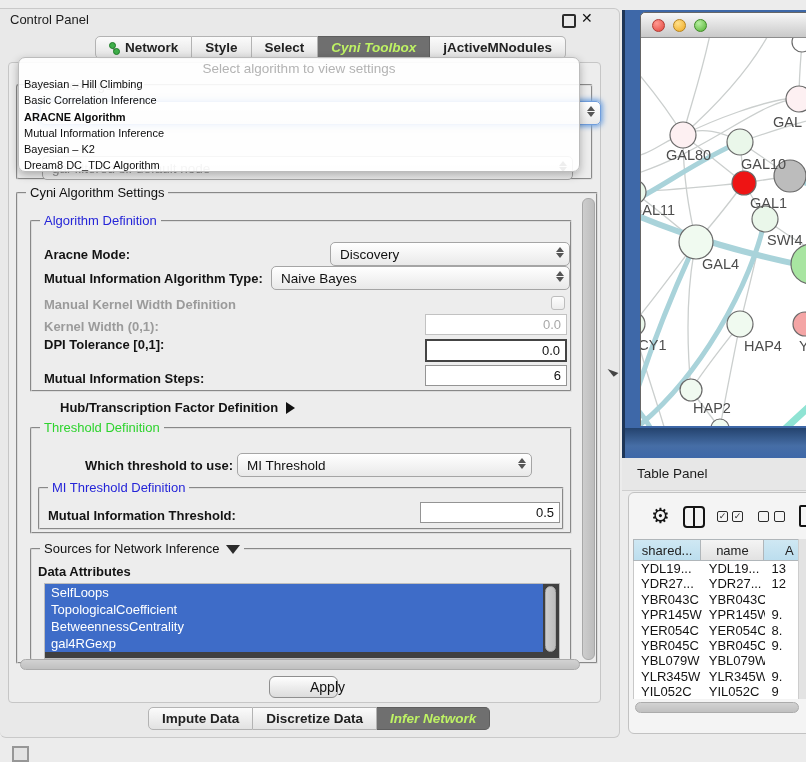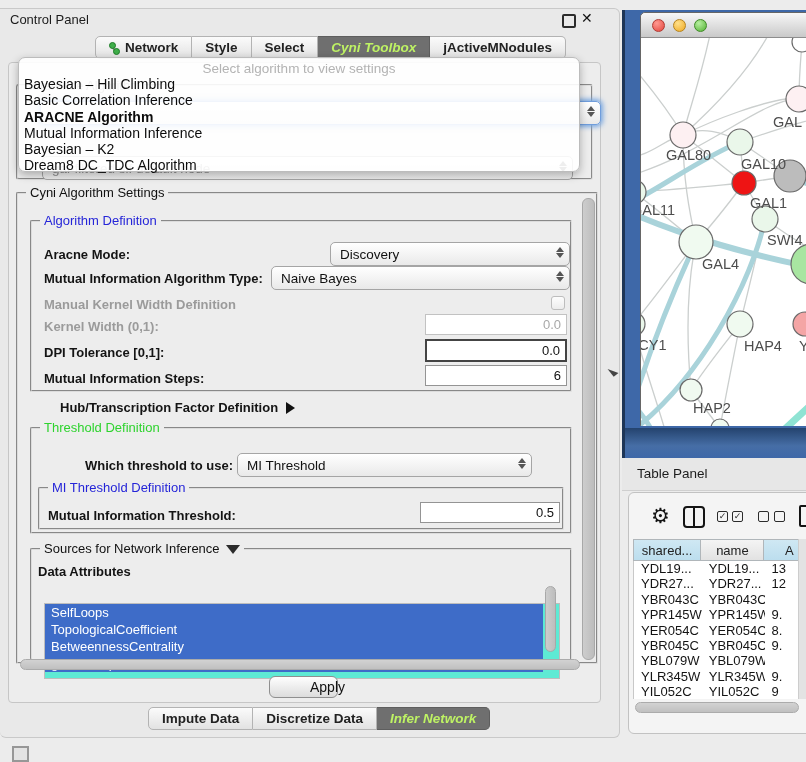--- a/index.html
+++ b/index.html
@@ -38,41 +38,41 @@
   .combo .spin b{width:0;height:0;border-left:4px solid transparent;border-right:4px solid transparent;}
   .combo .spin b.up{border-bottom:5px solid #555;}
   .combo .spin b.dn{border-top:5px solid #555;}
   .focus-ring{box-shadow:0 0 5px 2px #79a7e0;border-color:#6f9ddc;}
   .ghost-combo-text{color:#8f8f8f;}
 
   
   .popup{left:18px;top:57px;width:562px;height:115px;background:rgba(255,255,255,0.9);border:1px solid #bcbcbc;border-radius:7px;
          box-shadow:0 3px 8px rgba(0,0,0,0.28);z-index:30;box-sizing:border-box;}
   .popup-head{text-align:center;font-size:13.5px;color:#b3b3b3;padding-top:3px;}
-  .algo-item{font-size:14px;color:#0c0c0c;padding-left:5px;line-height:16.3px;}
+  .algo-item{font-size:11px;color:#0c0c0c;padding-left:5px;line-height:16.3px;}
   .algo-item.bold{font-weight:bold;}
 
   
   .groupbox{border:2px groove #dcdcdc;border-radius:2px;box-sizing:border-box;}
   .gb-title{position:absolute;top:-9px;left:8px;background:#ededed;padding:0 4px;font-size:13px;color:#111;}
   .gb-title.blue{color:#2525d8;}
   .gb-title.green{color:#2ed32e;}
 
   .lbl{font-size:13px;font-weight:bold;color:#141414;white-space:nowrap;}
   .lbl-dis{font-size:13px;font-weight:bold;color:#9b9b9b;white-space:nowrap;}
   .field{box-sizing:border-box;height:21px;background:#fff;border:1px solid #949494;font-size:13px;color:#111;text-align:right;padding:2px 5px 0 0;}
   .field.dis{border-color:#c2c2c2;color:#a8a8a8;}
   .field.focus{border:2px solid #444;}
   .checkbox{box-sizing:border-box;width:14px;height:14px;border:1px solid #bdbdbd;border-radius:3px;background:linear-gradient(#fdfdfd,#ececec);}
 
   .arrow-right{display:inline-block;width:0;height:0;border-top:6px solid transparent;border-bottom:6px solid transparent;border-left:9px solid #111;vertical-align:-2px;margin-left:8px;}
   .arrow-down{display:inline-block;width:0;height:0;border-left:7px solid transparent;border-right:7px solid transparent;border-top:9px solid #2b2b2b;vertical-align:-1px;margin-left:6px;}
 
   
-  .attr-list{background:#5eead4;border:1px solid #bdbdbd;overflow:hidden;margin-top:20px;}
+  .attr-list{background:#404040;border:1px solid #bdbdbd;overflow:hidden;}
   .attr-item{background:#3e6cc8;color:#fff;font-size:13px;line-height:17px;padding-left:6px;margin-right:16px;}
   .vscroll-pill{position:absolute;border-radius:6px;background:linear-gradient(90deg,#cdcdcd,#bdbdbd);border:1px solid #a8a8a8;}
   .hscroll-pill{position:absolute;border-radius:6px;background:linear-gradient(#d2d2d2,#c0c0c0);border:1px solid #ababab;}
 
   .apply-btn{box-sizing:border-box;text-align:center;font-size:14px;color:#111;background:linear-gradient(#fefefe,#dcdcdc);
              border:1px solid #8f8f8f;border-radius:6px;padding-top:2px;}
 
   
   .right-top{left:622px;top:10px;width:184px;height:448px;overflow:hidden;background:#3e68a8;border-left:3px solid #1d3557;box-sizing:border-box;}
   .net-window{position:absolute;left:15px;top:2px;width:200px;height:414px;background:#fff;border:1px solid #666;border-radius:5px 5px 0 0;box-sizing:border-box;}
@@ -179,21 +179,21 @@
     <span>Naive Bayes</span>
     <span class="spin">
         <b class="up"></b>
         <b class="dn"></b>
       </span>
   </div>
   <span class="abs lbl-dis" style="left:44px;top:297px;">Manual Kernel Width Definition</span>
   <span class="abs checkbox" style="left:551px;top:296px;"></span>
   <span class="abs lbl-dis" style="left:44px;top:319px;">Kernel Width (0,1):</span>
   <div class="abs field dis" style="left:425px;top:314px;width:142px;">0.0</div>
-  <span class="abs lbl" style="left:44px;top:345px;">DPI Tolerance [0,1]:</span>
+  <span class="abs lbl" style="left:44px;top:337px;">DPI Tolerance [0,1]:</span>
   <div class="abs field focus" style="left:425px;top:339px;width:142px;height:23px;">0.0</div>
   <span class="abs lbl" style="left:44px;top:371px;">Mutual Information Steps:</span>
   <div class="abs field" style="left:425px;top:365px;width:142px;">6</div>
 
   <span class="abs lbl" style="left:44px;top:400px;padding-left:16px;"><span>Hub/Transcription Factor Definition</span><span class="arrow-right"></span></span>
 
   <div class="abs groupbox" style="left:30px;top:427px;width:542px;height:107px;">
     <span class="gb-title green">Threshold Definition</span>
   </div>
   <span class="abs lbl" style="left:85px;top:458px;">Which threshold to use:</span>

